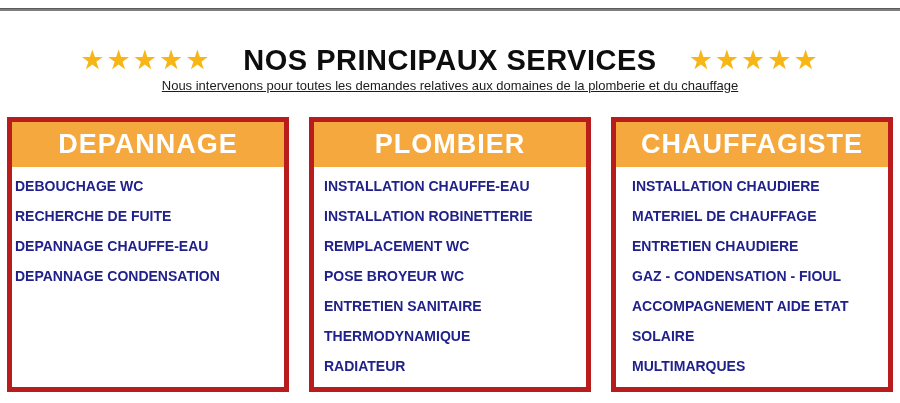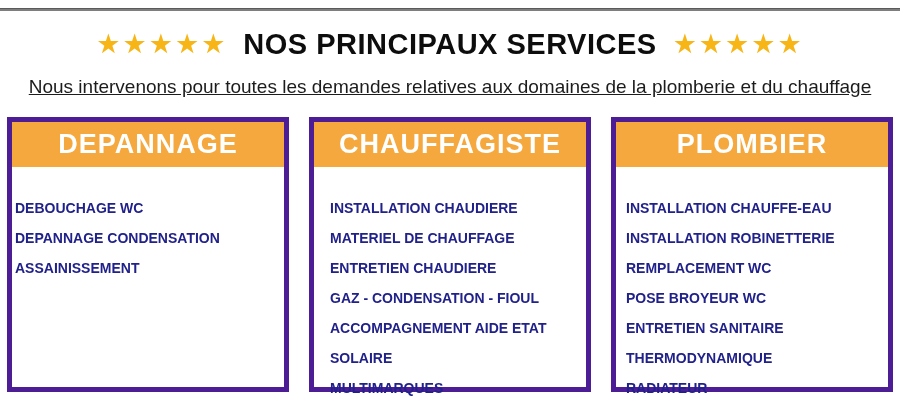--- a/index.html
+++ b/index.html
@@ -28,57 +28,57 @@
     letter-spacing: 2px;
     line-height: 1;
     white-space: nowrap;
   }
   .page-title {
     font-size: 29px;
     font-weight: bold;
     color: #0d0d0d;
     letter-spacing: 0.5px;
     white-space: nowrap;
-    margin: 0;
+    margin: 16px;
   }
   .subtitle-row {
     position: absolute; top: 76px; left: 0; width: 900px;
     text-align: center;
   }
   .page-subtitle {
-    font-size: 19px;
+    font-size: 13px;
     color: #1c1c1c;
     text-decoration: underline;
     cursor: pointer;
   }
   .columns {
     position: absolute; top: 117px; left: 7px;
     width: 886px; height: 275px;
     display: flex; gap: 20px;
   }
   .service-card {
     flex: 1;
     height: 275px;
     box-sizing: border-box;
-    border: 5px solid #4c1d95;
+    border: 5px solid #b91c1c;
     background: #ffffff;
   }
   .card-header {
     height: 45px;
     background: #f5a83e;
     color: #ffffff;
     font-size: 27px;
     font-weight: bold;
     letter-spacing: 1px;
     text-align: center;
     line-height: 44px;
     white-space: nowrap;
   }
   .card-body {
-    padding-top: 26px;
+    padding-top: 4px;
   }
   .service-item {
     height: 30px;
     line-height: 30px;
     font-size: 14px;
     font-weight: bold;
     color: #21218b;
     white-space: nowrap;
     cursor: pointer;
   }
@@ -100,44 +100,45 @@
 <div class="subtitle-row">
   <span class="page-subtitle">Nous intervenons pour toutes les demandes relatives aux domaines de la plomberie et du chauffage</span>
 </div>
 
 <div class="columns">
 
   <div class="service-card col-0">
     <div class="card-header">DEPANNAGE</div>
     <div class="card-body">
       <div class="service-item">DEBOUCHAGE WC</div>
+      <div class="service-item">RECHERCHE DE FUITE</div>
+      <div class="service-item">DEPANNAGE CHAUFFE-EAU</div>
       <div class="service-item">DEPANNAGE CONDENSATION</div>
-      <div class="service-item">ASSAINISSEMENT</div>
+    </div>
+  </div>
+
+  <div class="service-card col-1">
+    <div class="card-header">PLOMBIER</div>
+    <div class="card-body">
+      <div class="service-item">INSTALLATION CHAUFFE-EAU</div>
+      <div class="service-item">INSTALLATION ROBINETTERIE</div>
+      <div class="service-item">REMPLACEMENT WC</div>
+      <div class="service-item">POSE BROYEUR WC</div>
+      <div class="service-item">ENTRETIEN SANITAIRE</div>
+      <div class="service-item">THERMODYNAMIQUE</div>
+      <div class="service-item">RADIATEUR</div>
     </div>
   </div>
 
   <div class="service-card col-2">
     <div class="card-header">CHAUFFAGISTE</div>
     <div class="card-body">
       <div class="service-item">INSTALLATION CHAUDIERE</div>
       <div class="service-item">MATERIEL DE CHAUFFAGE</div>
       <div class="service-item">ENTRETIEN CHAUDIERE</div>
       <div class="service-item">GAZ - CONDENSATION - FIOUL</div>
       <div class="service-item">ACCOMPAGNEMENT AIDE ETAT</div>
       <div class="service-item">SOLAIRE</div>
       <div class="service-item">MULTIMARQUES</div>
     </div>
   </div>
 
-  <div class="service-card col-1">
-    <div class="card-header">PLOMBIER</div>
-    <div class="card-body">
-      <div class="service-item">INSTALLATION CHAUFFE-EAU</div>
-      <div class="service-item">INSTALLATION ROBINETTERIE</div>
-      <div class="service-item">REMPLACEMENT WC</div>
-      <div class="service-item">POSE BROYEUR WC</div>
-      <div class="service-item">ENTRETIEN SANITAIRE</div>
-      <div class="service-item">THERMODYNAMIQUE</div>
-      <div class="service-item">RADIATEUR</div>
-    </div>
-  </div>
-
 </div>
 
 </body></html>

